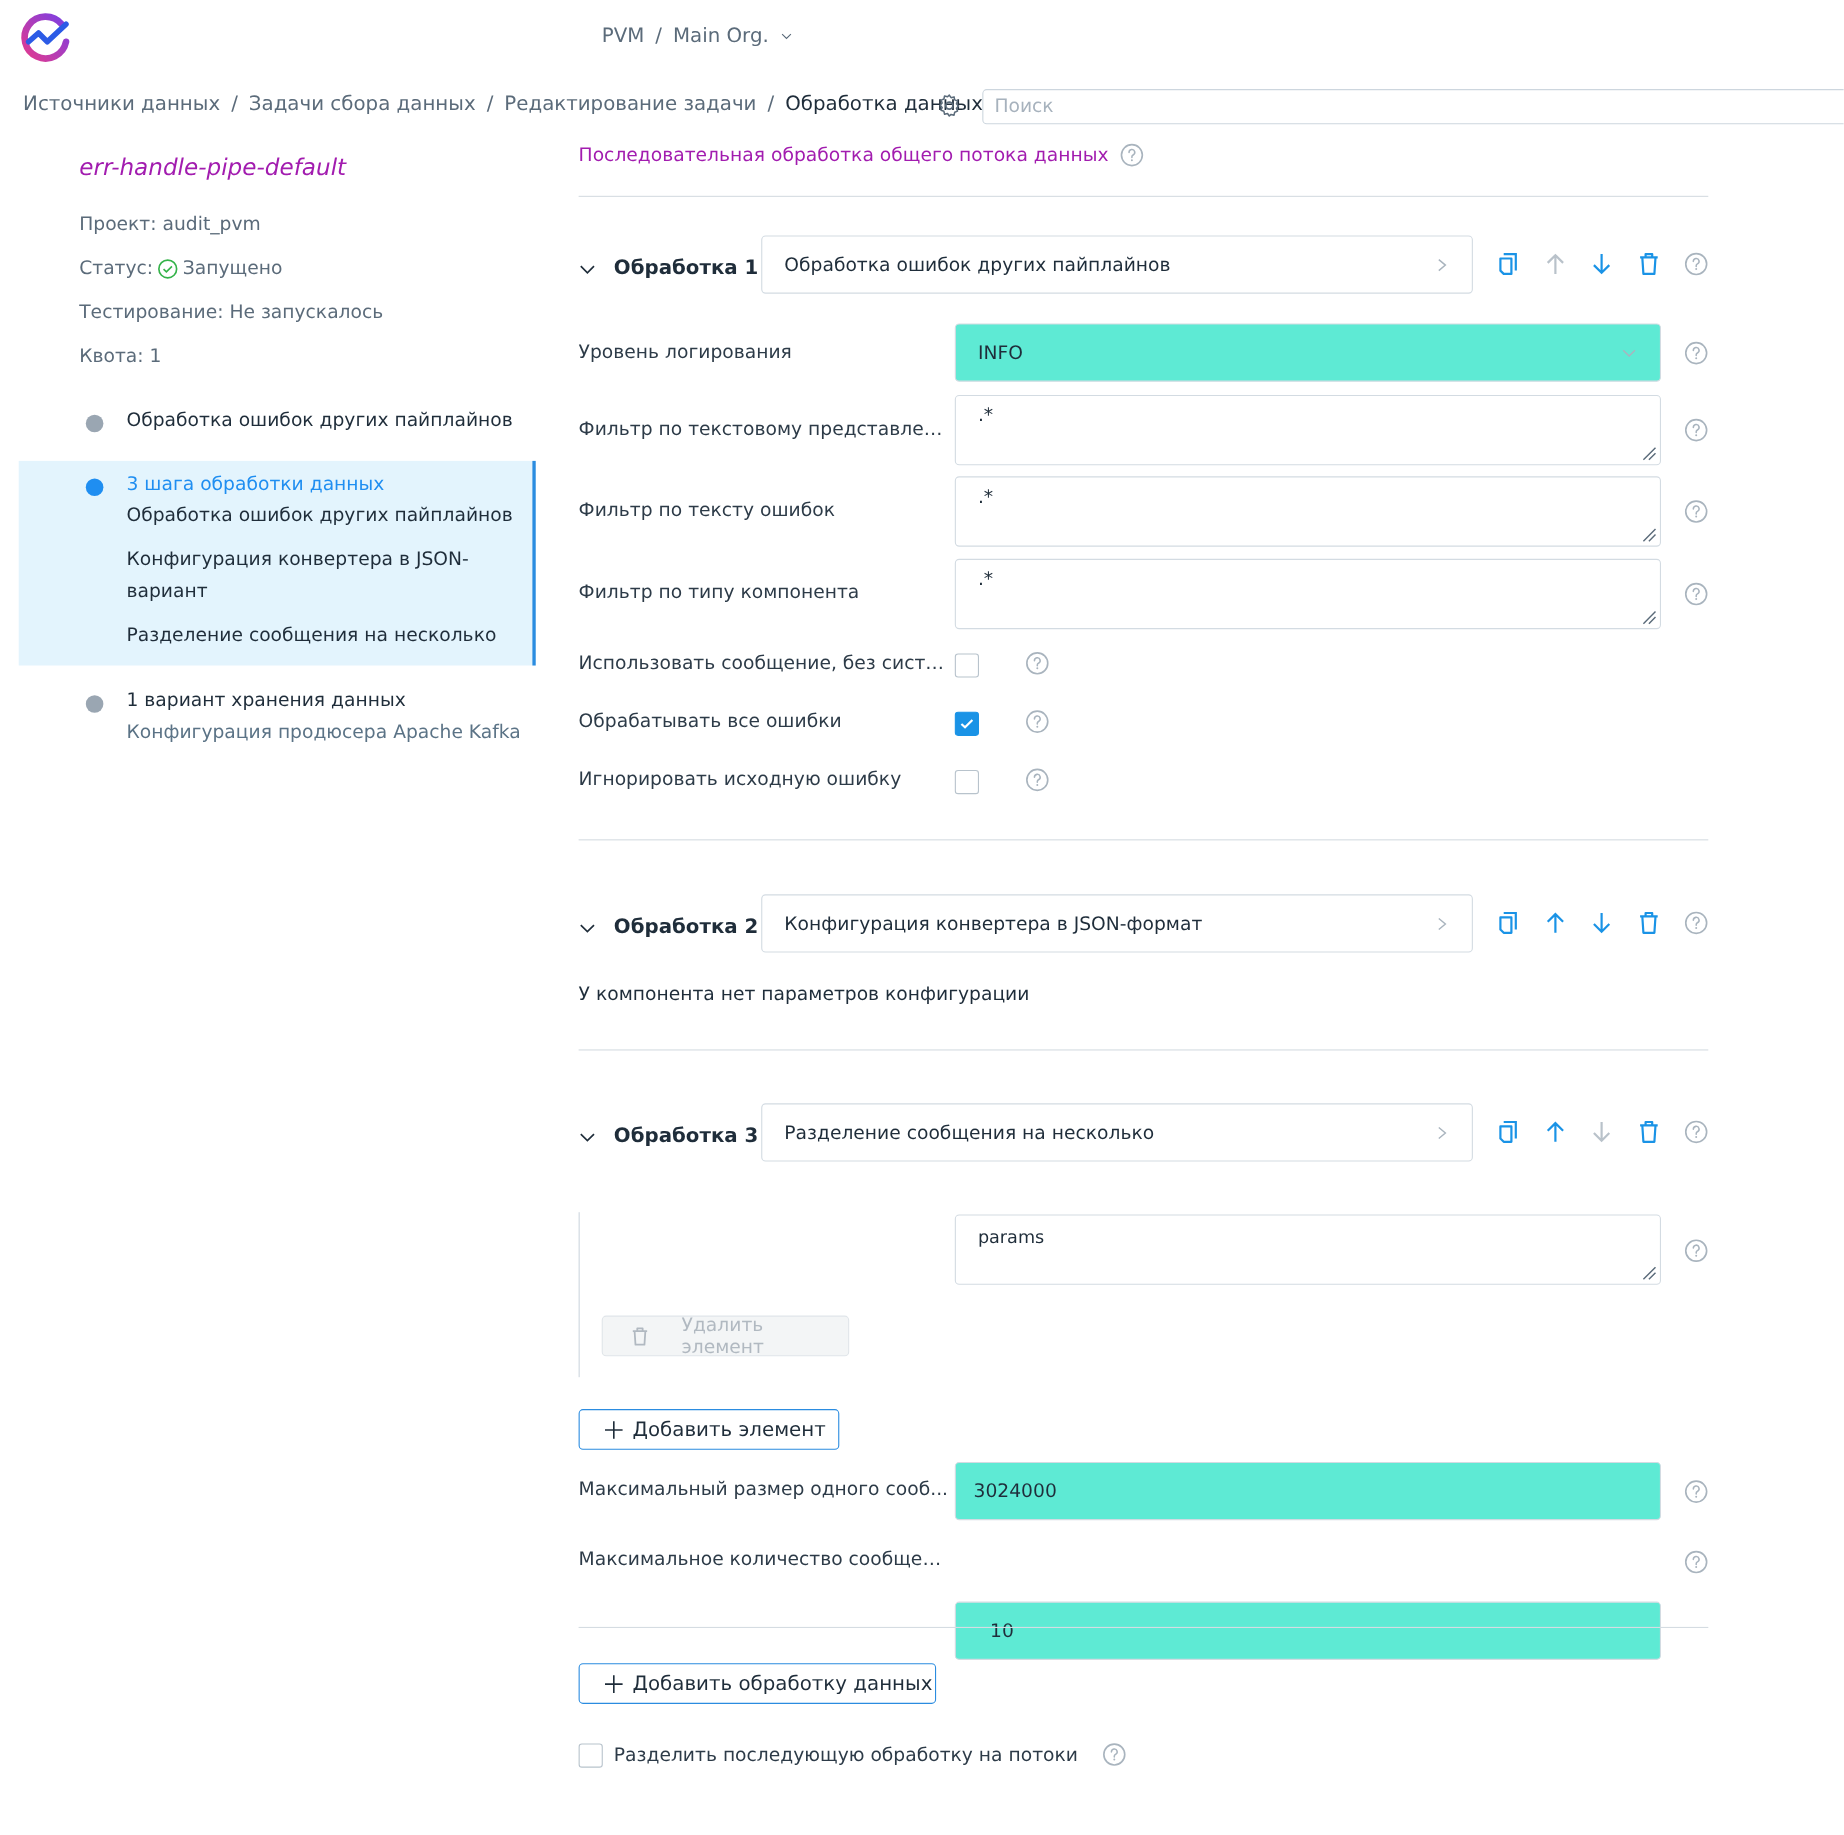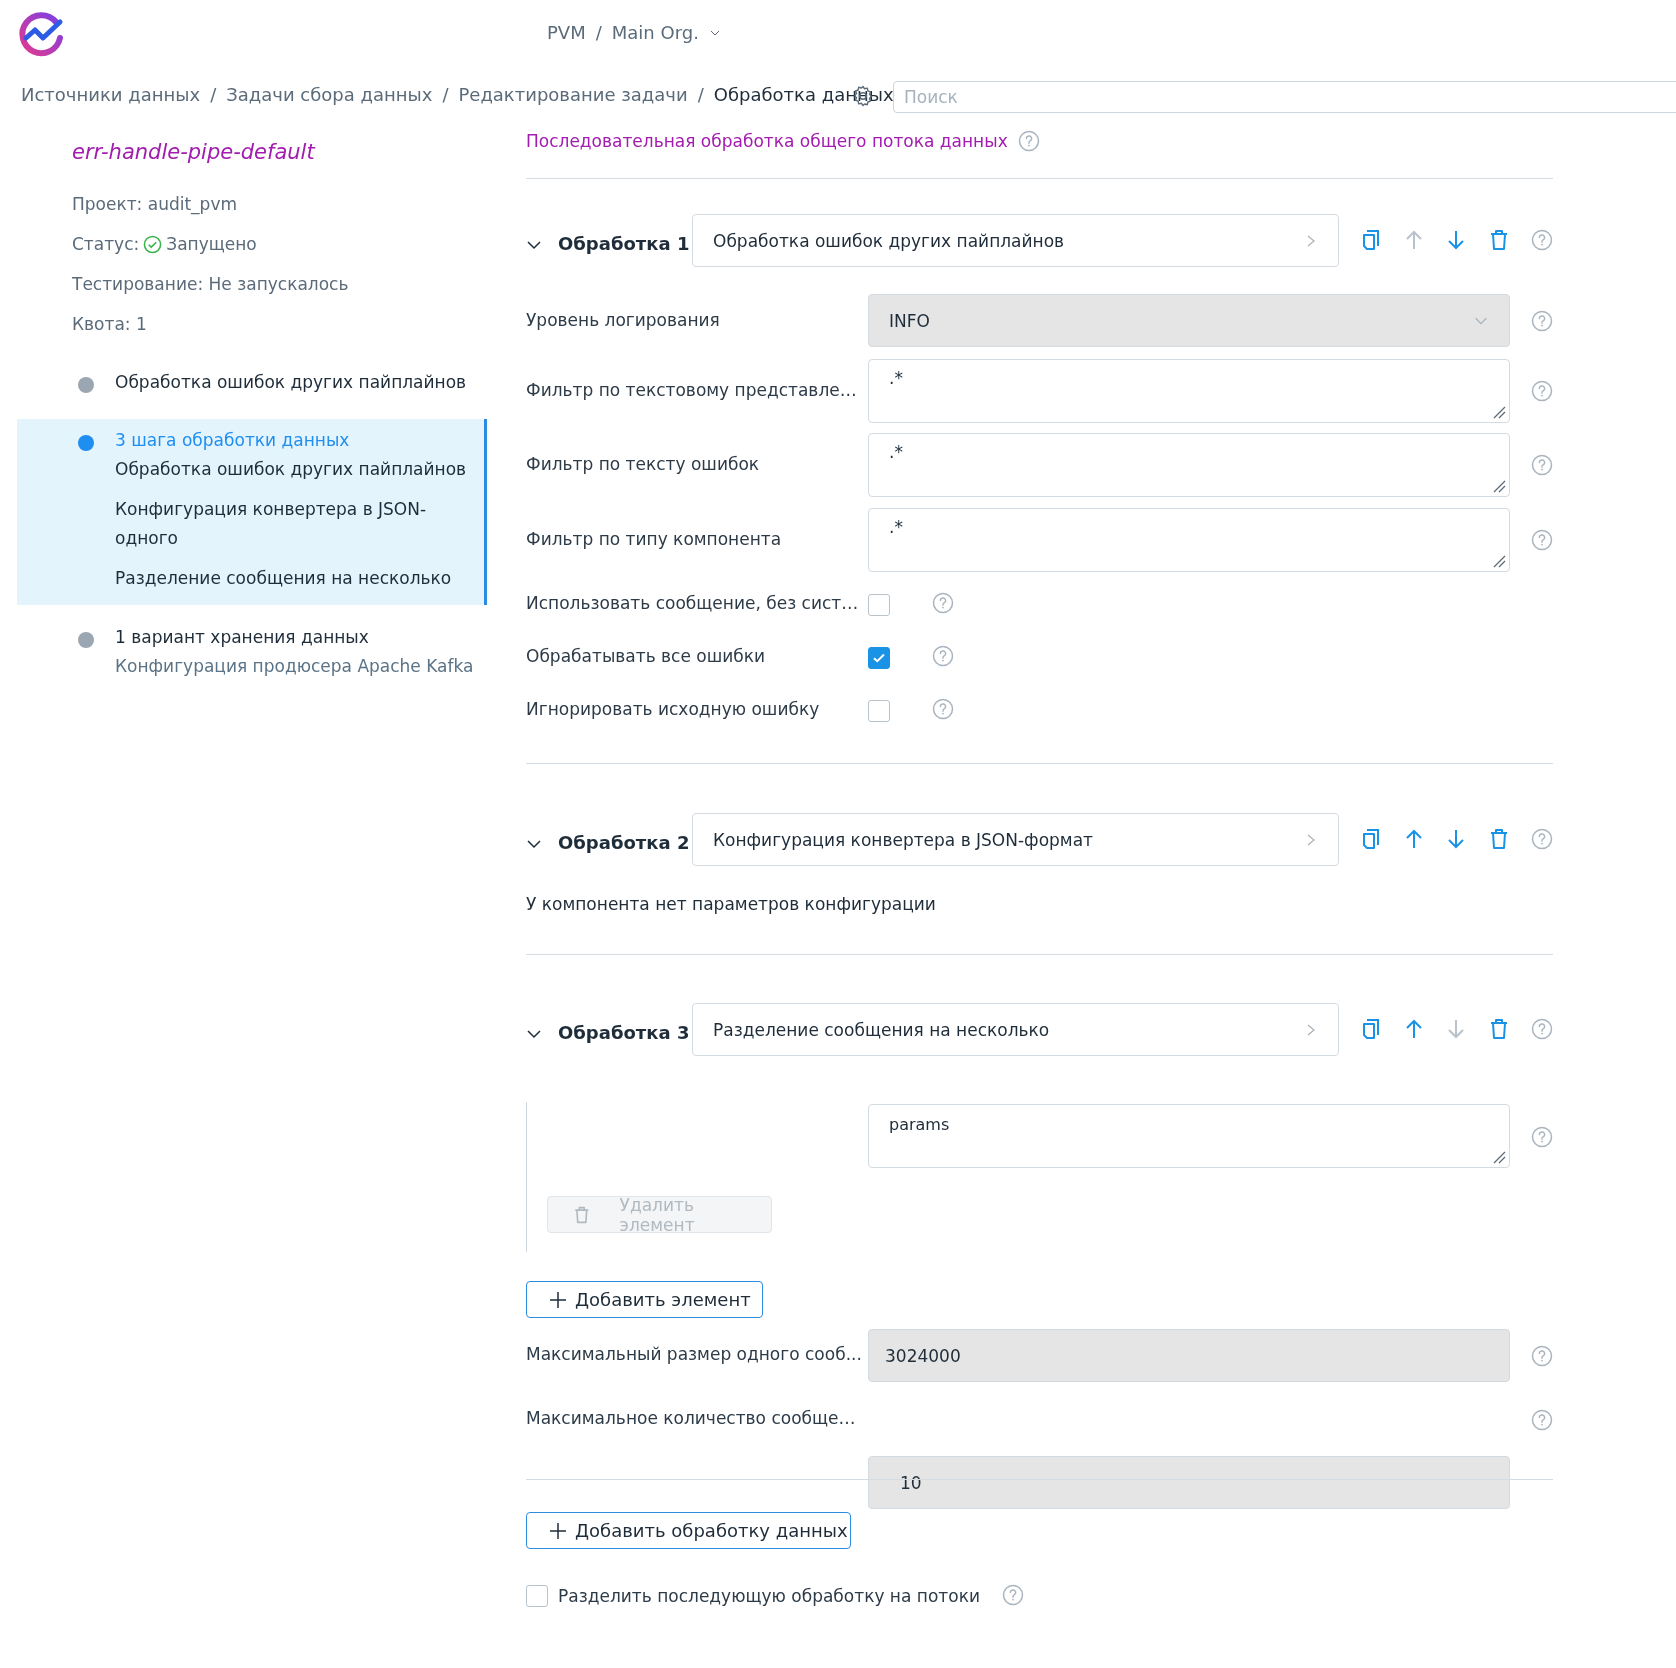--- a/index.html
+++ b/index.html
@@ -40,21 +40,21 @@
   .help { width: 22px; height: 22px; }
   .hr { left: 526px; width: 1027px; height: 1px; background: #d5dce2; }
 
   .sec-chev { width: 18px; height: 18px; }
   .sec-label { font-size: 18px; font-weight: bold; color: #1f2d3a; white-space: nowrap; }
   .comp-select { left: 692px; width: 647px; height: 53px; border: 1px solid #d3dbe2; border-radius: 4px; padding: 0 20px; display: flex; align-items: center; justify-content: space-between; font-size: 17px; color: #1f2d3a; cursor: pointer; }
   .comp-select .arrow { width: 14px; height: 14px; }
   .tool { width: 24px; height: 24px; cursor: pointer; }
 
   .f-label { left: 526px; font-size: 17px; color: #2d3b48; white-space: nowrap; overflow: hidden; text-overflow: ellipsis; }
-  .f-input { left: 868px; width: 642px; border: 1px solid #d3dbe2; border-radius: 4px; background: #e5e5e5; font-size: 17px; color: #1f2d3a; display: flex; align-items: center; padding: 0 20px; }
+  .f-input { left: 868px; width: 642px; border: 1px solid #d3dbe2; border-radius: 4px; background: #5eead4; font-size: 17px; color: #1f2d3a; display: flex; align-items: center; padding: 0 20px; }
   .f-area { left: 868px; width: 642px; height: 64px; border: 1px solid #d3dbe2; border-radius: 4px; background: #fff; font-size: 17px; color: #1f2d3a; padding: 8px 20px; }
   .resize { position: absolute; right: 3px; bottom: 3px; width: 14px; height: 14px; }
   .chk { width: 22px; height: 22px; border: 1px solid #b8c3cc; border-radius: 3px; background: #fff; cursor: pointer; }
   .chk.on { background: #1a93e6; border-color: #1a93e6; display: flex; align-items: center; justify-content: center; }
 
   .note { left: 526px; top: 894px; font-size: 17px; color: #1f2d3a; white-space: nowrap; }
 
   .vline { left: 526px; top: 1102px; width: 1px; height: 150px; background: #cdd6de; }
   .btn-del { left: 547px; top: 1196px; width: 225px; height: 37px; border: 1px solid #e0e5e9; background: #f3f5f6; border-radius: 4px; display: flex; align-items: center; padding-left: 24px; gap: 28px; font-size: 17px; color: #b1b9c1; }
   .btn-outline { border: 1px solid #2b8ce0; border-radius: 4px; background: #fff; display: flex; align-items: center; gap: 8px; padding-left: 22px; font-size: 18px; color: #1f2d3a; cursor: pointer; white-space: nowrap; }
@@ -156,21 +156,21 @@
 <div class="abs side-item" style="top:364px;height:42px">
   <div class="dot" style="top:13px"></div>
   <div class="side-line" style="top:8px">Обработка ошибок других пайплайнов</div>
 </div>
 
 <div class="abs side-item active" style="top:419px;height:186px">
   <div class="dot blue" style="top:16px"></div>
   <div class="side-line blue" style="top:11px">3 шага обработки данных</div>
   <div class="side-line" style="top:40px">Обработка ошибок других пайплайнов</div>
   <div class="side-line" style="top:80px">Конфигурация конвертера в JSON-</div>
-  <div class="side-line" style="top:109px">одного</div>
+  <div class="side-line" style="top:109px">вариант</div>
   <div class="side-line" style="top:149px">Разделение сообщения на несколько</div>
 </div>
 
 <div class="abs side-item" style="top:624px;height:64px">
   <div class="dot" style="top:8px"></div>
   <div class="side-line" style="top:3px">1 вариант хранения данных</div>
   <div class="side-line muted" style="top:32px">Конфигурация продюсера Apache Kafka</div>
 </div>
 
 <div class="abs main-title">Последовательная обработка общего потока данных</div>

